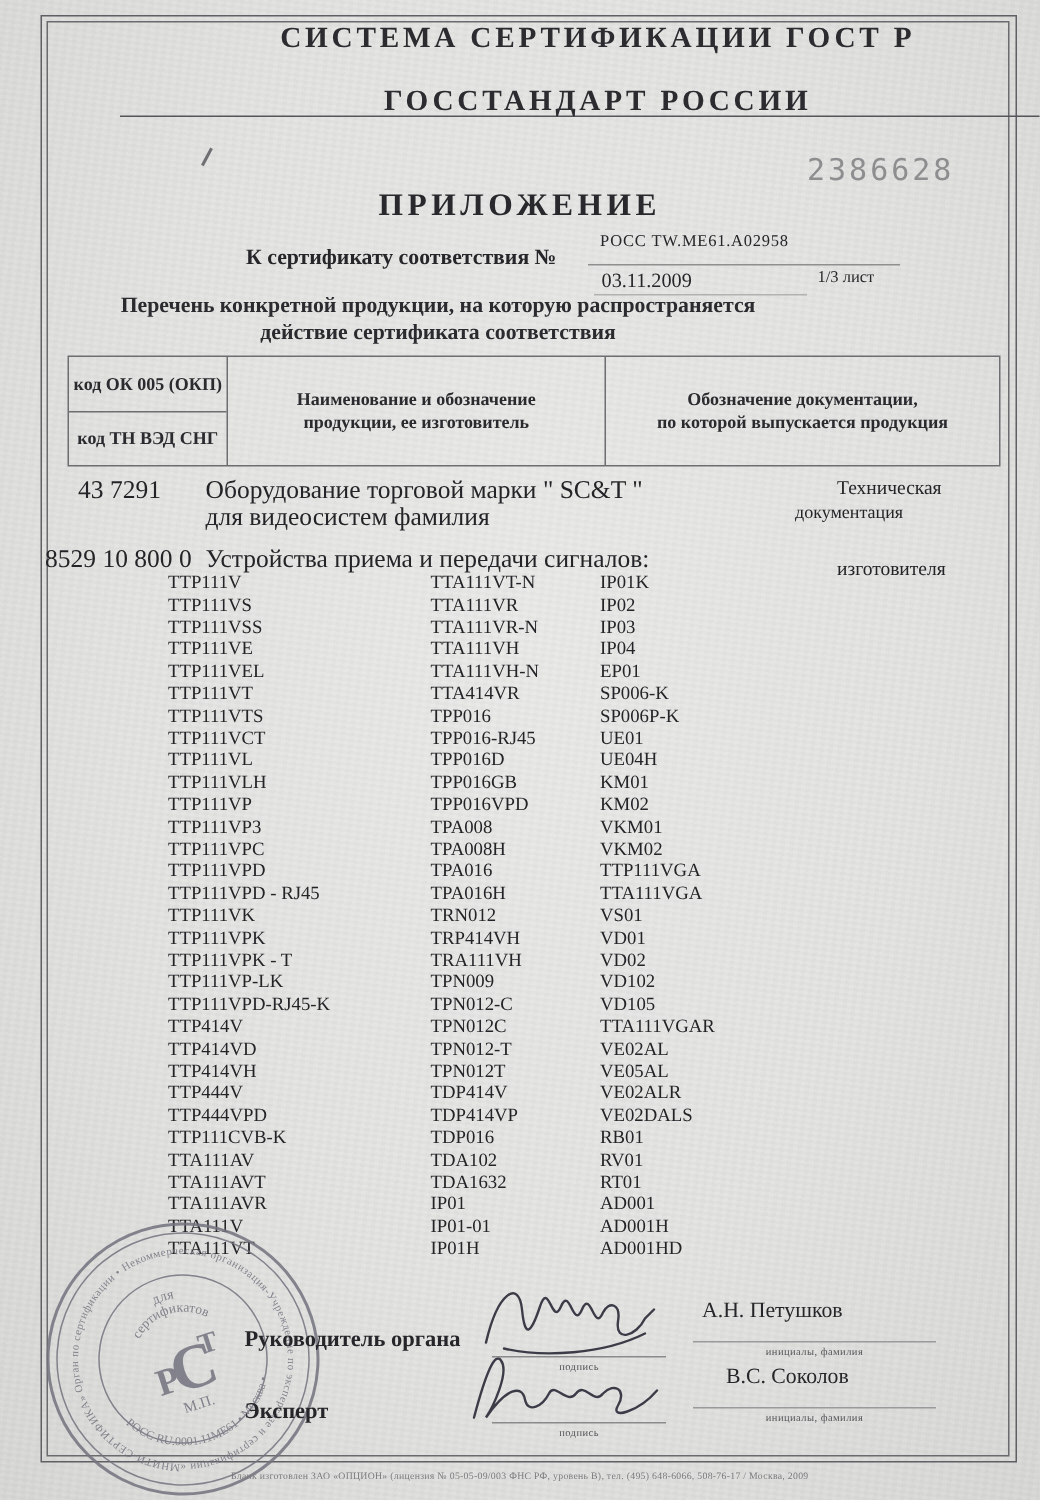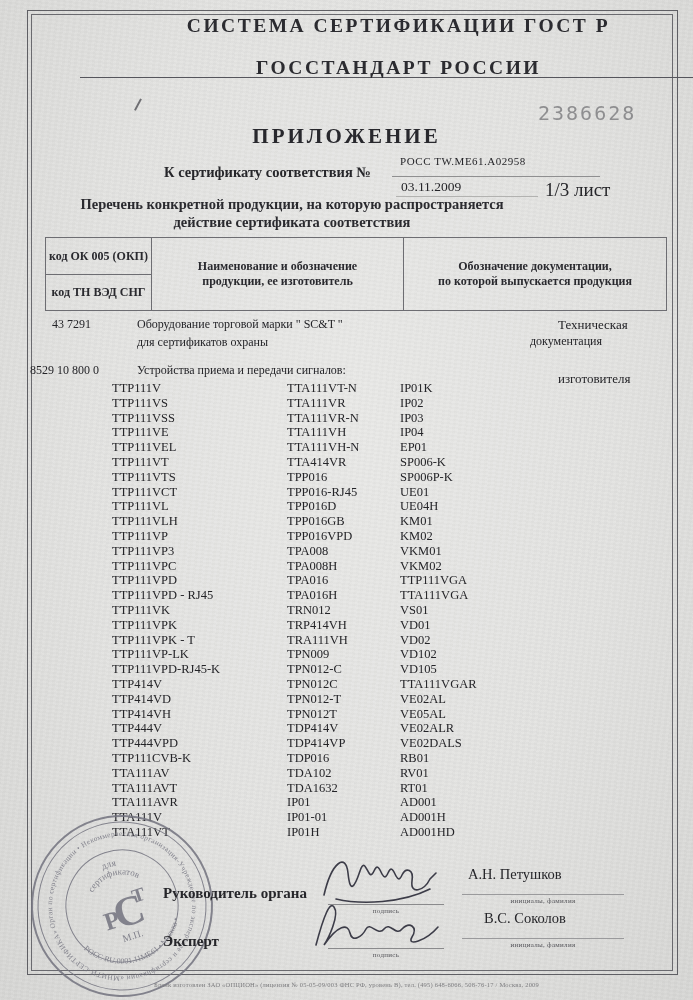--- a/index.html
+++ b/index.html
@@ -34,35 +34,35 @@
   }
   .appendix{
     left:0;width:693px;top:124px;text-align:center;
     font-weight:bold;font-size:21px;letter-spacing:3px;color:#28282d;
   }
   .cert-label{left:164px;top:164px;font-weight:bold;font-size:14.5px;text-align:right;}
   .cert-number{left:400px;top:155px;font-size:11px;letter-spacing:.5px;}
   .cert-underline{left:392px;top:176px;width:208px;height:1px;background:#8f8f90;}
   .cert-date{left:401px;top:179px;font-size:13.5px;}
   .date-underline{left:396px;top:196px;width:142px;height:1px;background:#b2b2b0;}
-  .cert-sheet{left:545px;top:179px;font-size:19px;}
+  .cert-sheet{left:545px;top:179px;font-size:11px;}
   .subtitle{left:0;width:584px;text-align:center;font-weight:bold;font-size:14.5px;color:#2a2a2f;}
   .subtitle.l1{top:196px;}
   .subtitle.l2{top:214px;}
   .ptable{left:45px;top:237px;width:620px;height:72px;border:1px solid #6d6d72;}
   .ptable .vline{position:absolute;top:0;bottom:0;width:1px;background:#6d6d72;}
   .ptable .v1{left:105px;} .ptable .v2{left:357px;}
   .ptable .hsplit{position:absolute;left:0;width:105px;top:36px;height:1px;background:#6d6d72;}
   .ptable .cell{position:absolute;display:flex;align-items:center;justify-content:center;
     font-weight:bold;font-size:12px;text-align:center;line-height:15px;color:#2a2a2f;}
   .c1a{left:0;top:0;width:105px;height:36px;}
   .c1b{left:0;top:37px;width:105px;height:35px;}
   .c2{left:106px;top:0;width:251px;height:72px;}
   .c3{left:358px;top:0;width:262px;height:72px;}
-  .body-txt{font-size:12px;color:#242428;}
+  .body-txt{font-size:17px;color:#242428;}
   .okp{left:52px;top:317px;}
   .pname1{left:137px;top:317px;}
   .pname2{left:137px;top:335px;}
   .doc1{left:558px;top:317px;font-size:13px;}
   .doc2{left:530px;top:334px;font-size:12px;}
   .doc3{left:558px;top:371px;font-size:13px;}
   .tnved{left:30px;top:363px;}
   .devices{left:137px;top:363px;}
   .models{left:0;top:381px;width:690px;}
   .mrow{position:relative;height:14.8px;}
@@ -127,21 +127,21 @@
     </div>
     <div class="cell c1b">код ТН ВЭД СНГ</div>
     <div class="cell c3">
       <span><span>Обозначение документации,</span><br>
       <span>по которой выпускается продукция</span></span>
     </div>
   </div>
 
   <div class="abs body-txt okp">43 7291</div>
   <div class="abs body-txt pname1">Оборудование торговой марки " SC&amp;T "</div>
-  <div class="abs body-txt pname2">для сертификатов охраны</div>
+  <div class="abs body-txt pname2">для видеосистем фамилия</div>
   <div class="abs body-txt doc1">Техническая</div>
   <div class="abs body-txt doc2">документация</div>
   <div class="abs body-txt doc3">изготовителя</div>
   <div class="abs body-txt tnved">8529 10 800 0</div>
   <div class="abs body-txt devices">Устройства  приема и передачи сигналов:</div>
 
   <div class="abs models">
 
       <div class="mrow">
         <span class="mc1">TTP111V</span>

